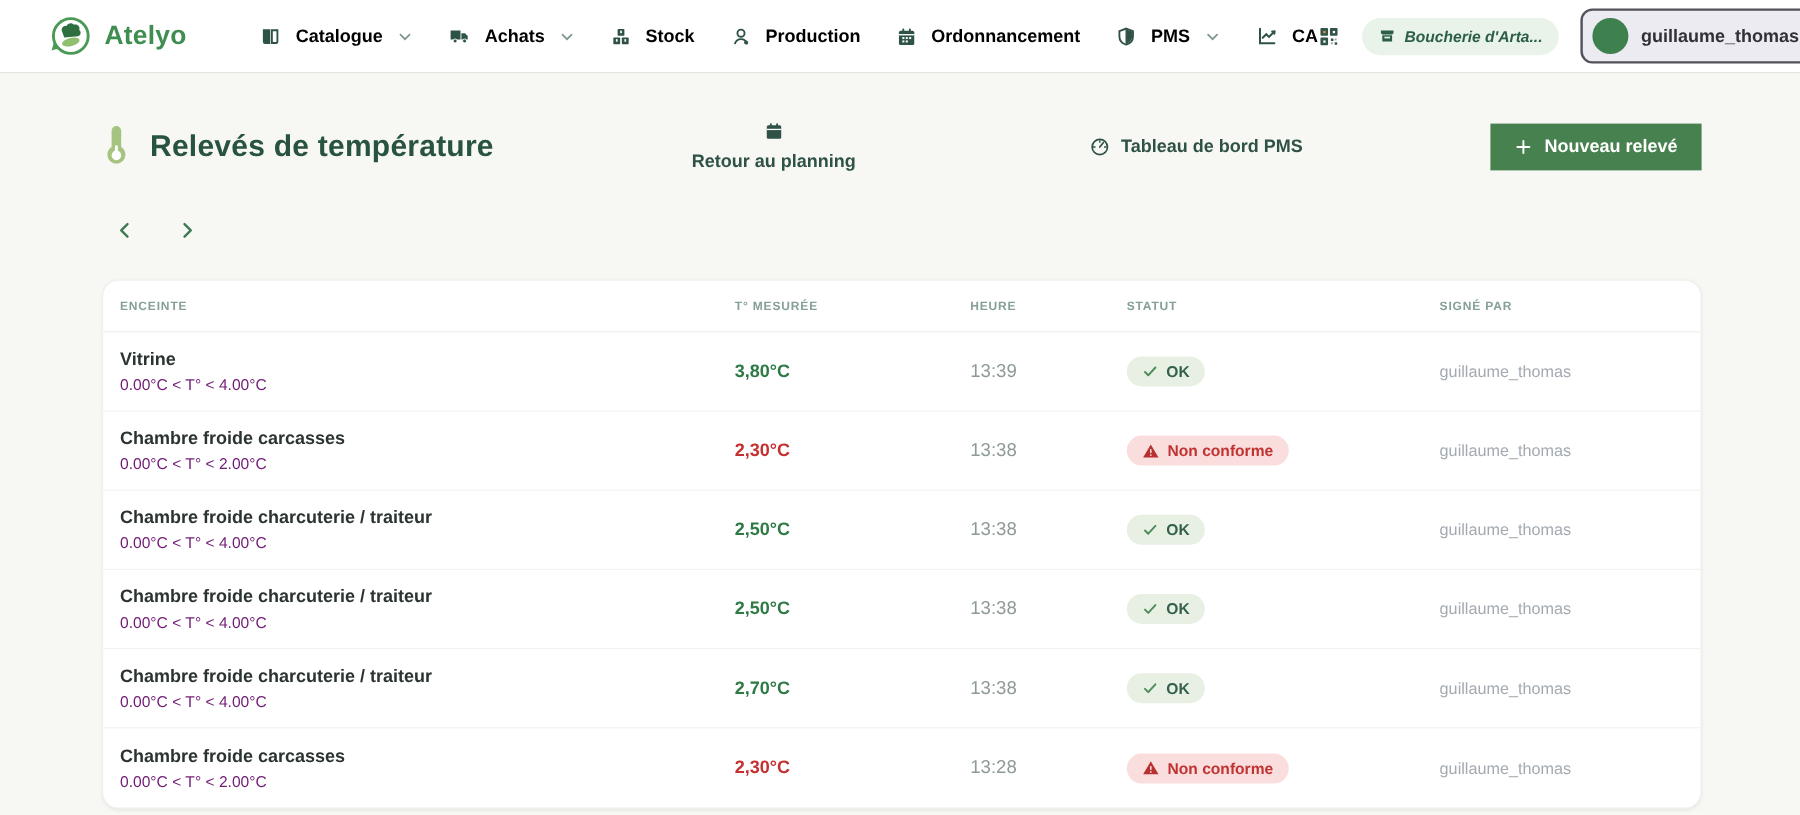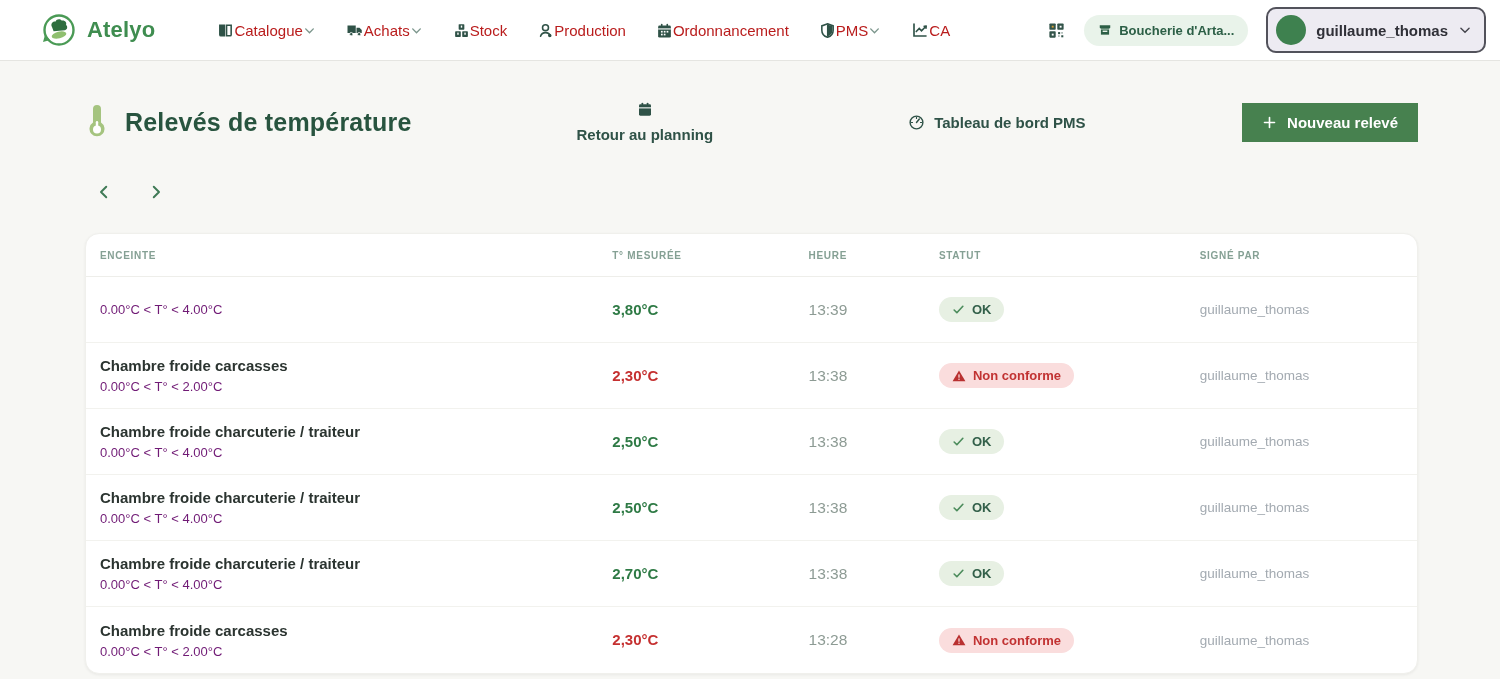--- a/index.html
+++ b/index.html
@@ -12,31 +12,32 @@
   }
   
   .navbar {
     height:61px; background:#ffffff; border-bottom:1px solid #e5e5e1;
     display:flex; align-items:center; padding:0 14px 0 40px;
   }
   .brand { display:flex; align-items:center; gap:9px; cursor:pointer; }
   .brand-name { font-size:22px; font-weight:800; color:#3f8d50; letter-spacing:.2px; }
   .nav-items { display:flex; align-items:center; gap:30px; margin-left:62px; }
   .nav-item {
-    display:flex; align-items:center; gap:0; font-size:15px; font-weight:400;
-    color:#b91c1c; cursor:pointer; white-space:nowrap;
+    display:flex; align-items:center; gap:12px; font-size:15px; font-weight:700;
+    color:#000000; cursor:pointer; white-space:nowrap;
   }
   .nav-item svg { flex:0 0 auto; }
   .chev { color:#7c968c; }
   .nav-right { margin-left:auto; display:flex; align-items:center; gap:18px; }
   .apps-btn { color:#33544a; cursor:pointer; display:flex; }
   .store-badge {
     display:flex; align-items:center; gap:7px; background:#e9f3ea; color:#2c5f46;
     font-size:13px; font-weight:700; padding:8px 14px; border-radius:999px; cursor:pointer;
     white-space:nowrap;
+    font-style:italic;
   }
   .user-pill {
     display:flex; align-items:center; gap:10px; background:#edebf2;
     border:2px solid #52525b; border-radius:10px; padding:6px 12px 6px 8px;
     cursor:pointer;
   }
   .avatar { width:30px; height:30px; border-radius:50%; background:#3e814f; }
   .user-name { font-size:15px; font-weight:600; color:#303038; }
   
   .page { padding:24px 82px 0 85px; }
@@ -281,20 +282,21 @@
     <div class="thead">
       <div class="th col-enceinte">Enceinte</div>
       <div class="th col-temp">T° mesurée</div>
       <div class="th col-heure">Heure</div>
       <div class="th col-statut">Statut</div>
       <div class="th col-signe">Signé par</div>
     </div>
     <div id="rows">
   <div class="trow">
     <div class="col-enceinte">
+      <div class="row-name">Vitrine</div>
       <div class="row-range">0.00°C &lt; T° &lt; 4.00°C</div>
     </div>
     <div class="col-temp"><span class="temp ok">3,80°C</span></div>
     <div class="col-heure heure">13:39</div>
     <div class="col-statut">
       <span class="badge badge-ok">
         <svg class="i-check" width="13" height="13" viewBox="0 0 24 24" fill="none" stroke="#4c8c5c" stroke-width="3" stroke-linecap="round" stroke-linejoin="round">
                 <path d="M4 13l5 5L20 6"></path>
               </svg>
 

